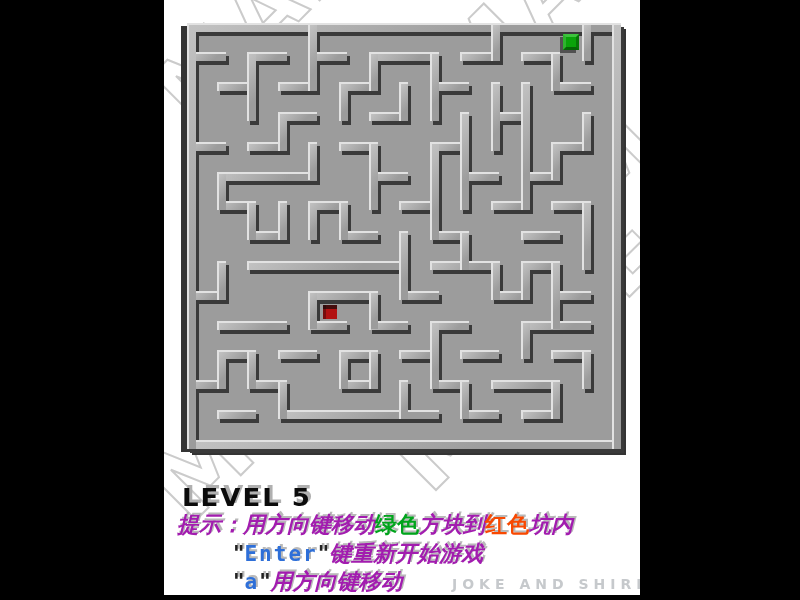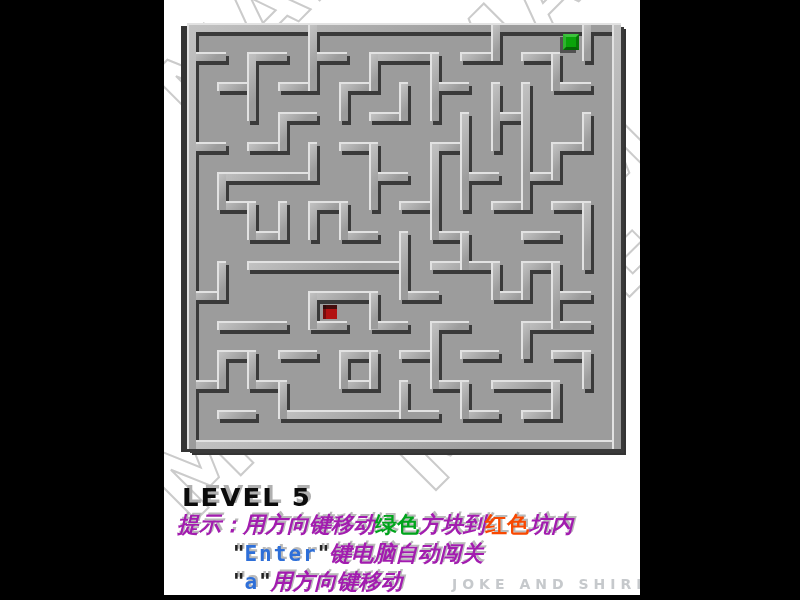--- a/index.html
+++ b/index.html
@@ -278,18 +278,18 @@
           <div class="wall" style="left: 417.7px; top: 201.3px; width: 9px; height: 68.6px;"></div>
           <div class="wall" style="left: 417.7px; top: 350.3px; width: 9px; height: 38.8px;"></div>
         </div>
       <div id="red-pit" style="left: 158.8px; top: 305.1px; width: 14px; height: 14px; background: rgb(178, 18, 18);"></div>
       <div id="green-block" style="left: 399px; top: 33.9px; width: 16px; height: 16px; background: rgb(10, 163, 10);"></div>
     </div>
 
     <div id="level-label" class="hud" style="left: 18px; top: 482px;">LEVEL 5</div>
     <div id="hud-lines">
         <div class="hud cn-line" style="left: 13px; top: 510px;"><span class="seg-black">提示：用方向键移动</span><span class="seg-green">绿色</span><span class="seg-black">方块到</span><span class="seg-red">红色</span><span class="seg-black">坑内</span></div>
-        <div class="hud cn-line" style="left: 69px; top: 539px;"><span class="seg-dark">"</span><span class="seg-blue">Enter</span><span class="seg-dark">"</span><span class="seg-black">键电脑自动闯关</span></div>
+        <div class="hud cn-line" style="left: 69px; top: 539px;"><span class="seg-dark">"</span><span class="seg-blue">Enter</span><span class="seg-dark">"</span><span class="seg-black">键重新开始游戏</span></div>
         <div class="hud cn-line" style="left: 69px; top: 567px;"><span class="seg-dark">"</span><span class="seg-blue">a</span><span class="seg-dark">"</span><span class="seg-black">用方向键移动</span></div>
       </div>
     <div id="credit" class="hud" style="left: 288px; top: 576px;">JOKE AND SHIRLEY</div>
   </div>
 </div>
 
 </body></html>

